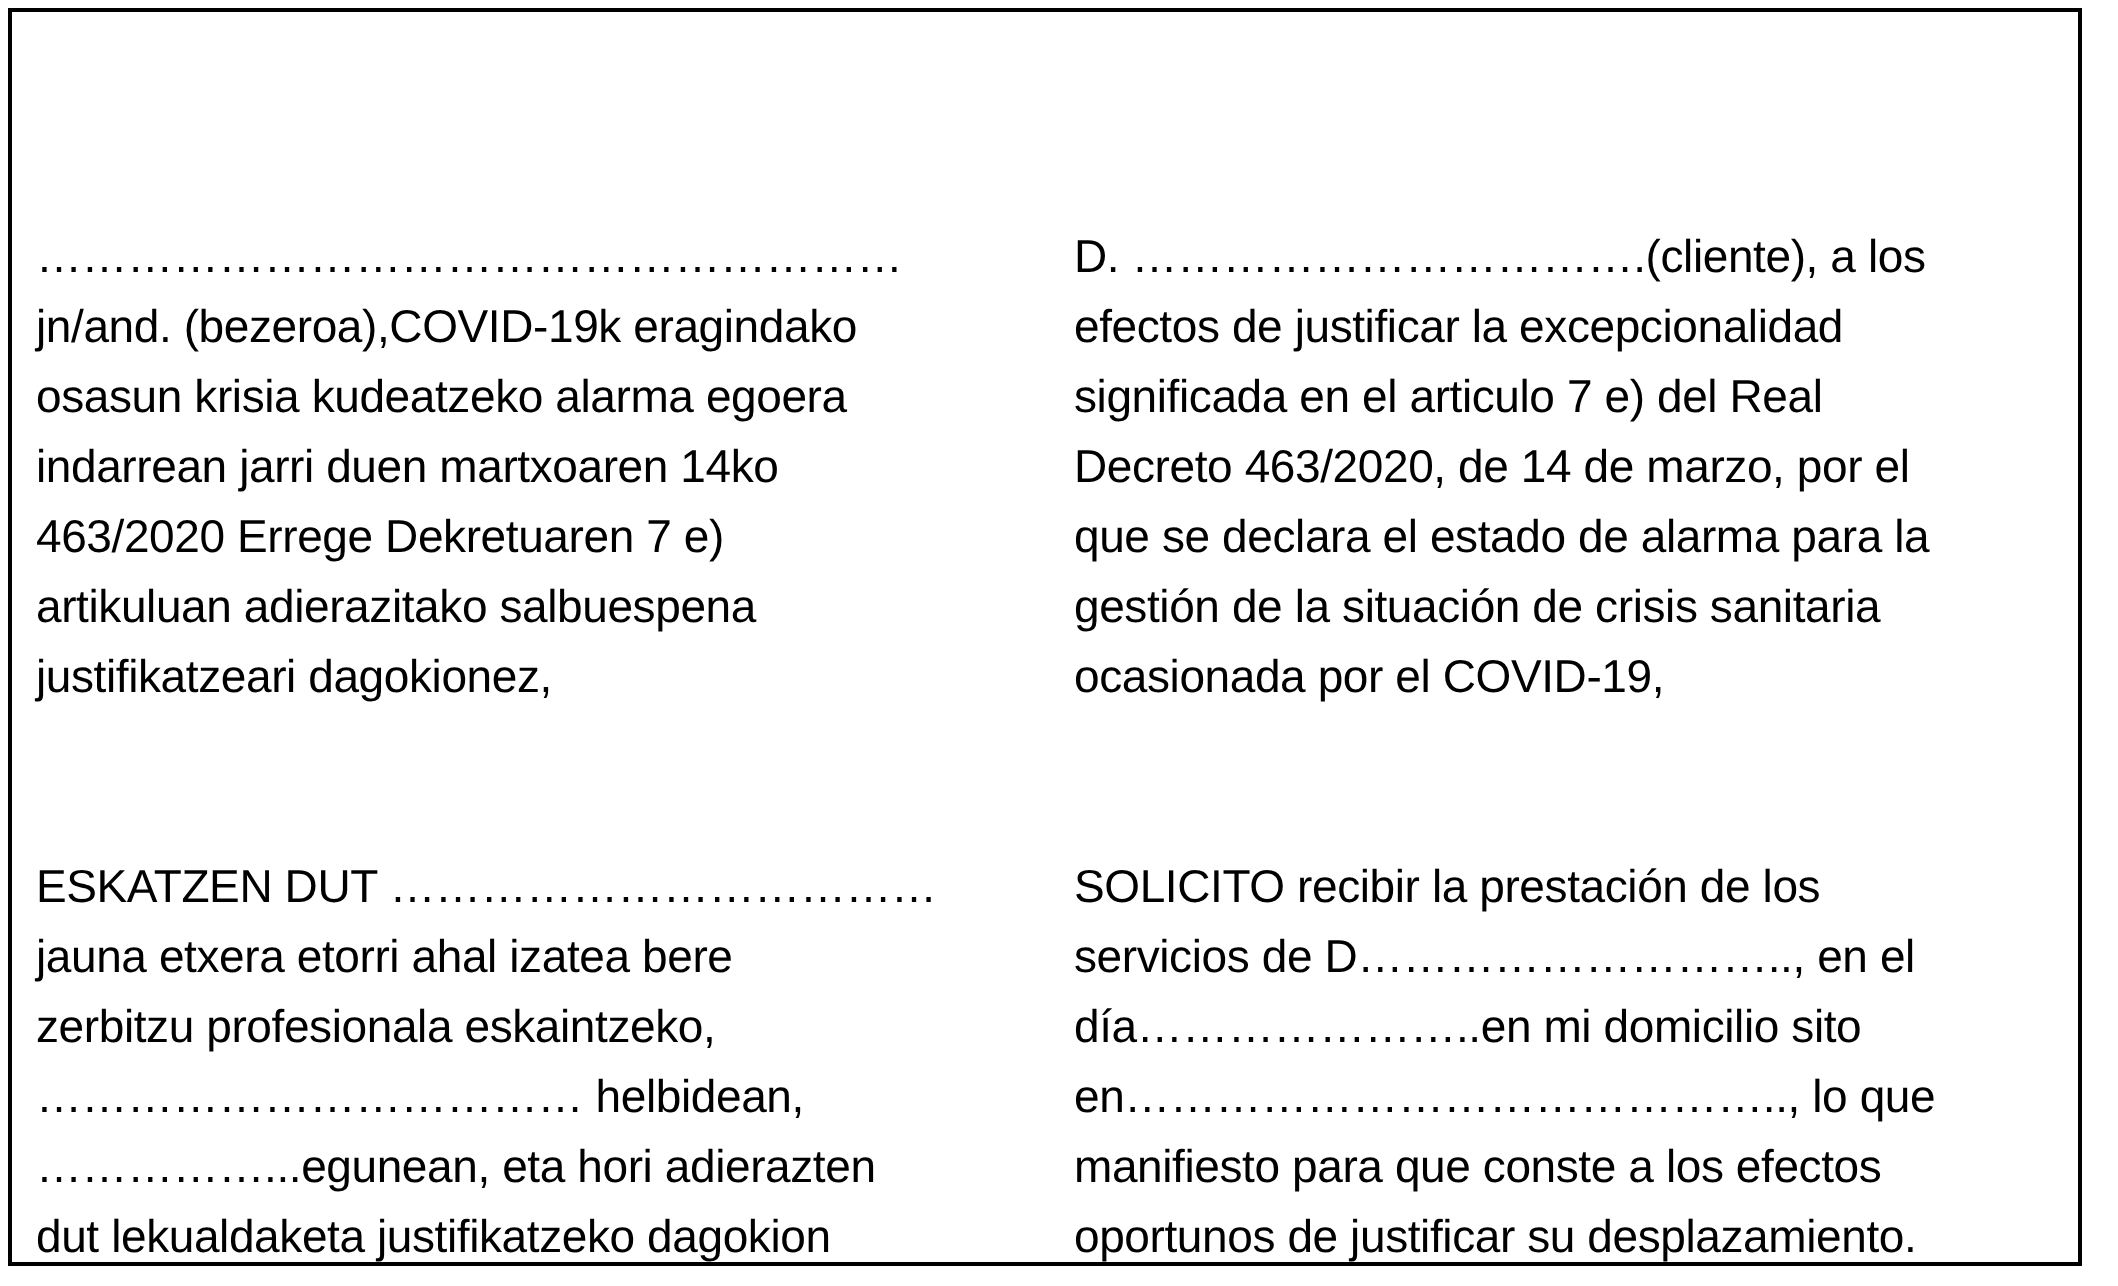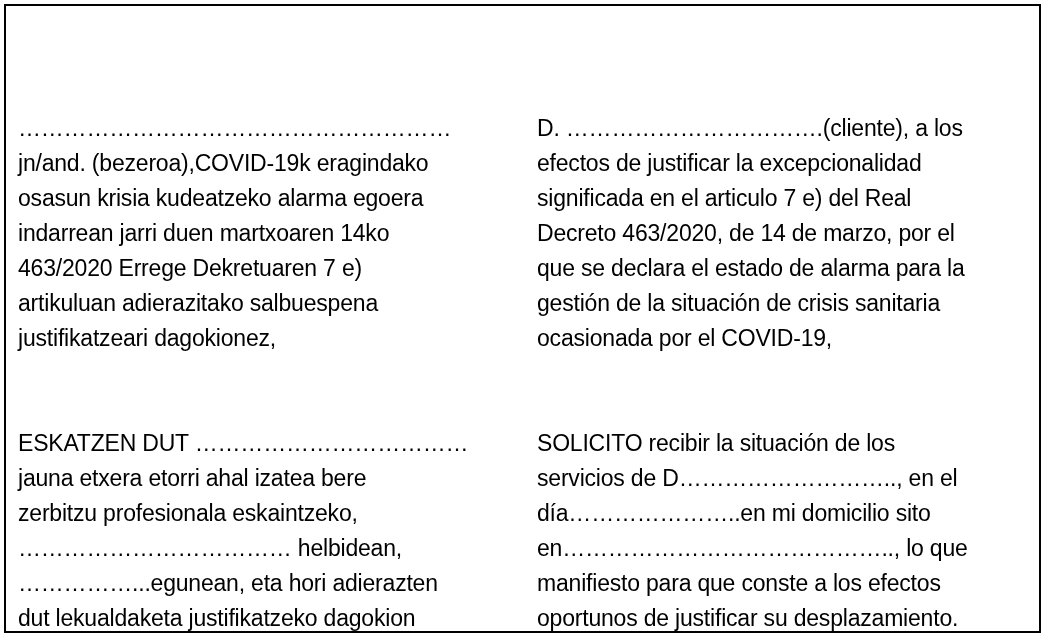--- a/index.html
+++ b/index.html
@@ -58,20 +58,20 @@
   </div>
 
   <div class="col col-right">
     <div class="para">D. …………………………….(cliente), a los
 efectos de justificar la excepcionalidad
 significada en el articulo 7 e) del Real
 Decreto 463/2020, de 14 de marzo, por el
 que se declara el estado de alarma para la
 gestión de la situación de crisis sanitaria
 ocasionada por el COVID-19,</div>
-    <div class="para">SOLICITO recibir la situación de los
+    <div class="para">SOLICITO recibir la prestación de los
 servicios de D……………………….., en el
 día…………………..en mi domicilio sito
 en…………………………………….., lo que
 manifiesto para que conste a los efectos
 oportunos de justificar su desplazamiento.</div>
   </div>
 </div>
 
 </body></html>

